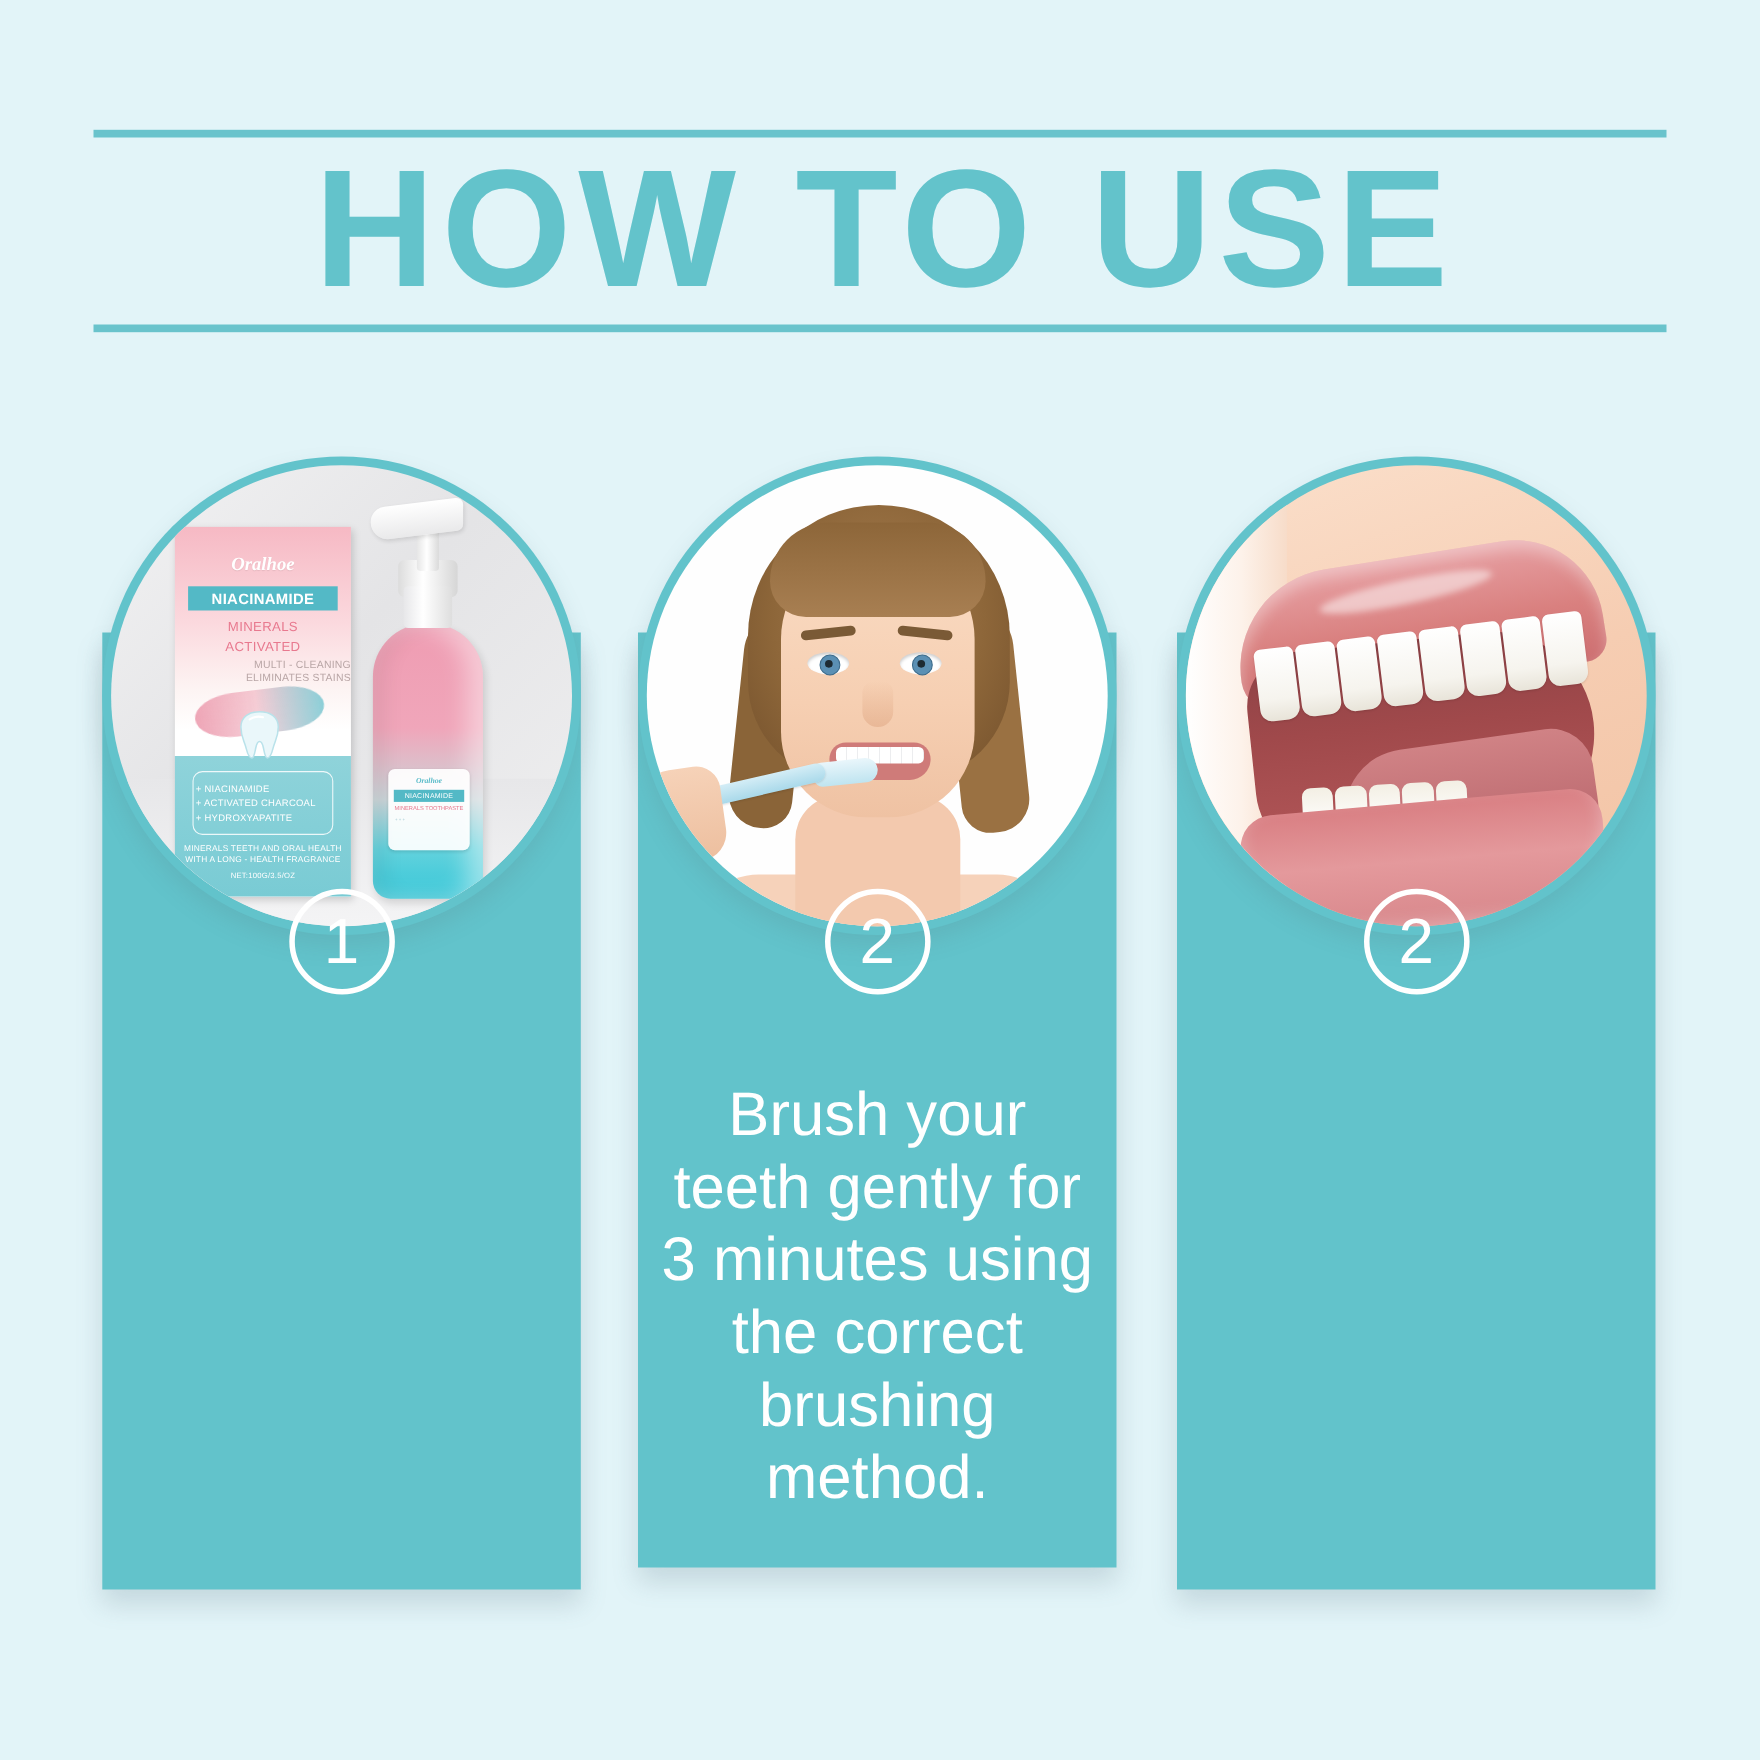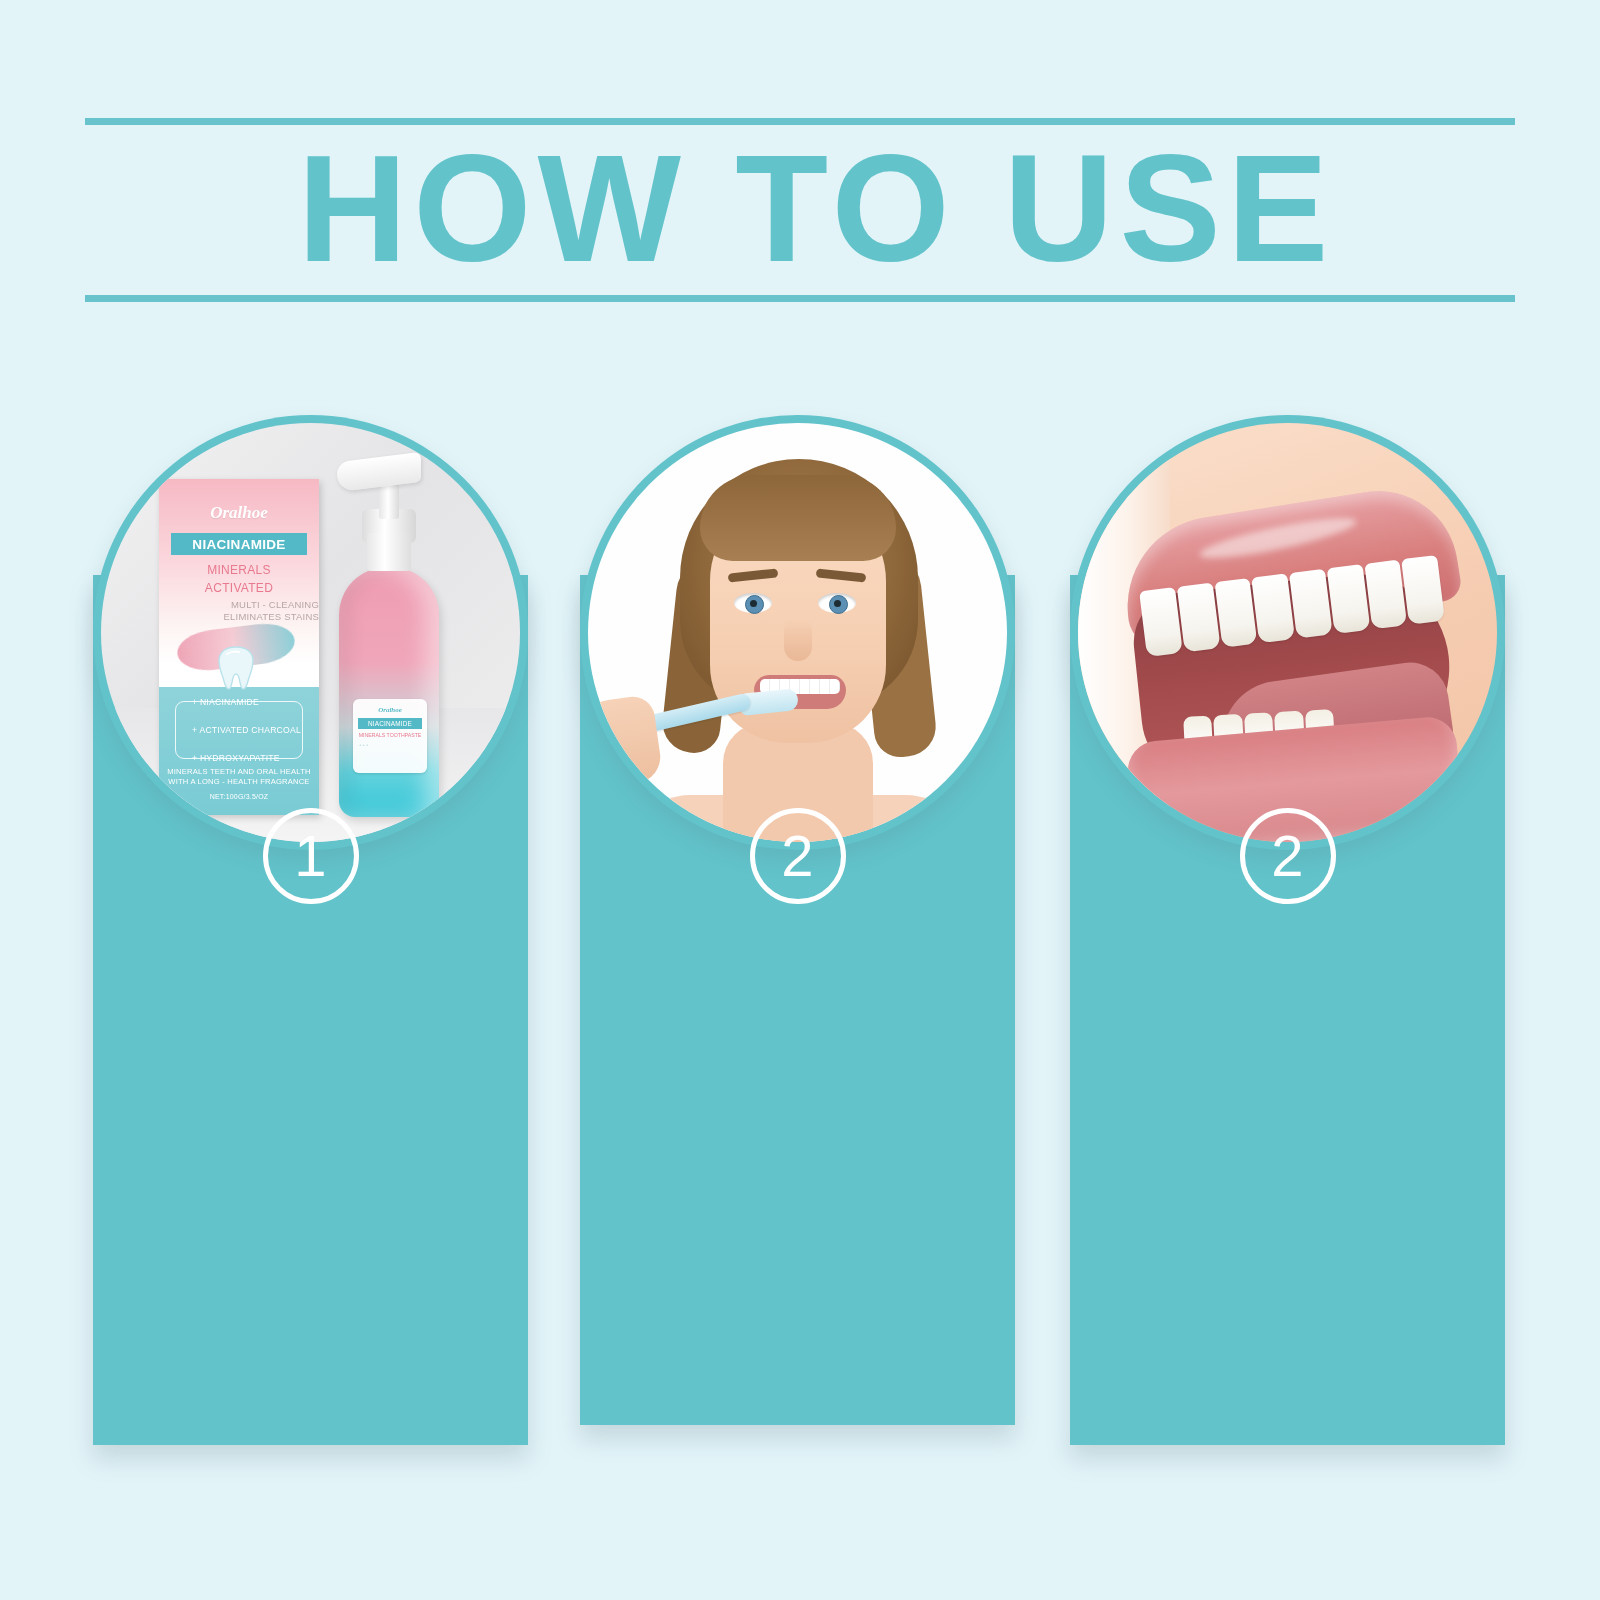--- a/index.html
+++ b/index.html
@@ -31,21 +31,21 @@
     position: absolute;
     left: 0;
     width: 100%;
     height: 7px;
     background: #69c3cc;
   }
   .rule-top { top: 8px; }
   .rule-bottom { top: 185px; }
   .page-title {
     position: absolute;
-    left: 16px;
+    left: 4px;
     top: 16px;
     width: 100%;
     text-align: center;
     font-size: 152px;
     line-height: 165px;
     letter-spacing: 6px;
     font-weight: 700;
     color: #63c3cb;
     font-family: "Liberation Sans", sans-serif;
     white-space: nowrap;
@@ -180,22 +180,22 @@
     position:absolute; left:18px; top:148px; width:118px; height:40px;
     background: linear-gradient(90deg, rgba(235,150,170,.85) 0%, rgba(235,150,170,.45) 48%, rgba(120,200,210,.85) 100%);
     border-radius:40px / 22px; transform: rotate(-7deg); filter: blur(.4px);
   }
   .ph1 .box .tooth {
     position:absolute; left:56px; top:166px; width:42px; height:46px;
   }
   .ph1 .box .ingbox {
     position:absolute; left:16px; right:16px; top:222px; height:58px;
     border:1px solid rgba(255,255,255,.85); border-radius:9px;
-    display:flex; flex-direction:column; justify-content:center; gap:18px;
-    padding-left:16px; box-sizing:border-box;
+    display:flex; flex-direction:column; justify-content:center; gap:3px;
+    padding-left:2px; box-sizing:border-box;
   }
   .ph1 .box .ingbox div { color:#ffffff; font-size:8.6px; letter-spacing:.25px; }
   .ph1 .box .claim {
     position:absolute; left:6px; right:6px; top:288px; text-align:center;
     color:#ffffff; font-size:7.6px; line-height:10px; letter-spacing:.2px;
   }
   .ph1 .box .net {
     position:absolute; left:0; right:0; top:314px; text-align:center;
     color:#ffffff; font-size:7px; letter-spacing:.2px;
   }
@@ -428,20 +428,21 @@
             <div class="teeth"></div>
           </div>
           <div class="brushT"></div>
           <div class="brushH"></div>
           <div class="hand"></div>
         </div>
       </div>
       <div class="step-badge">
         <span>2</span>
       </div>
+      <div class="caption caption-2">Brush your teeth gently for 3 minutes using the correct brushing method.</div>
     </div>
 
     <div class="card card-3">
       <div class="card-body"></div>
       <div class="card-top-disc">
         <div class="photo ph3">
           <div class="skinL"></div>
           <div class="lipU"></div>
           <div class="oral"></div>
           <div class="tongue"></div>

